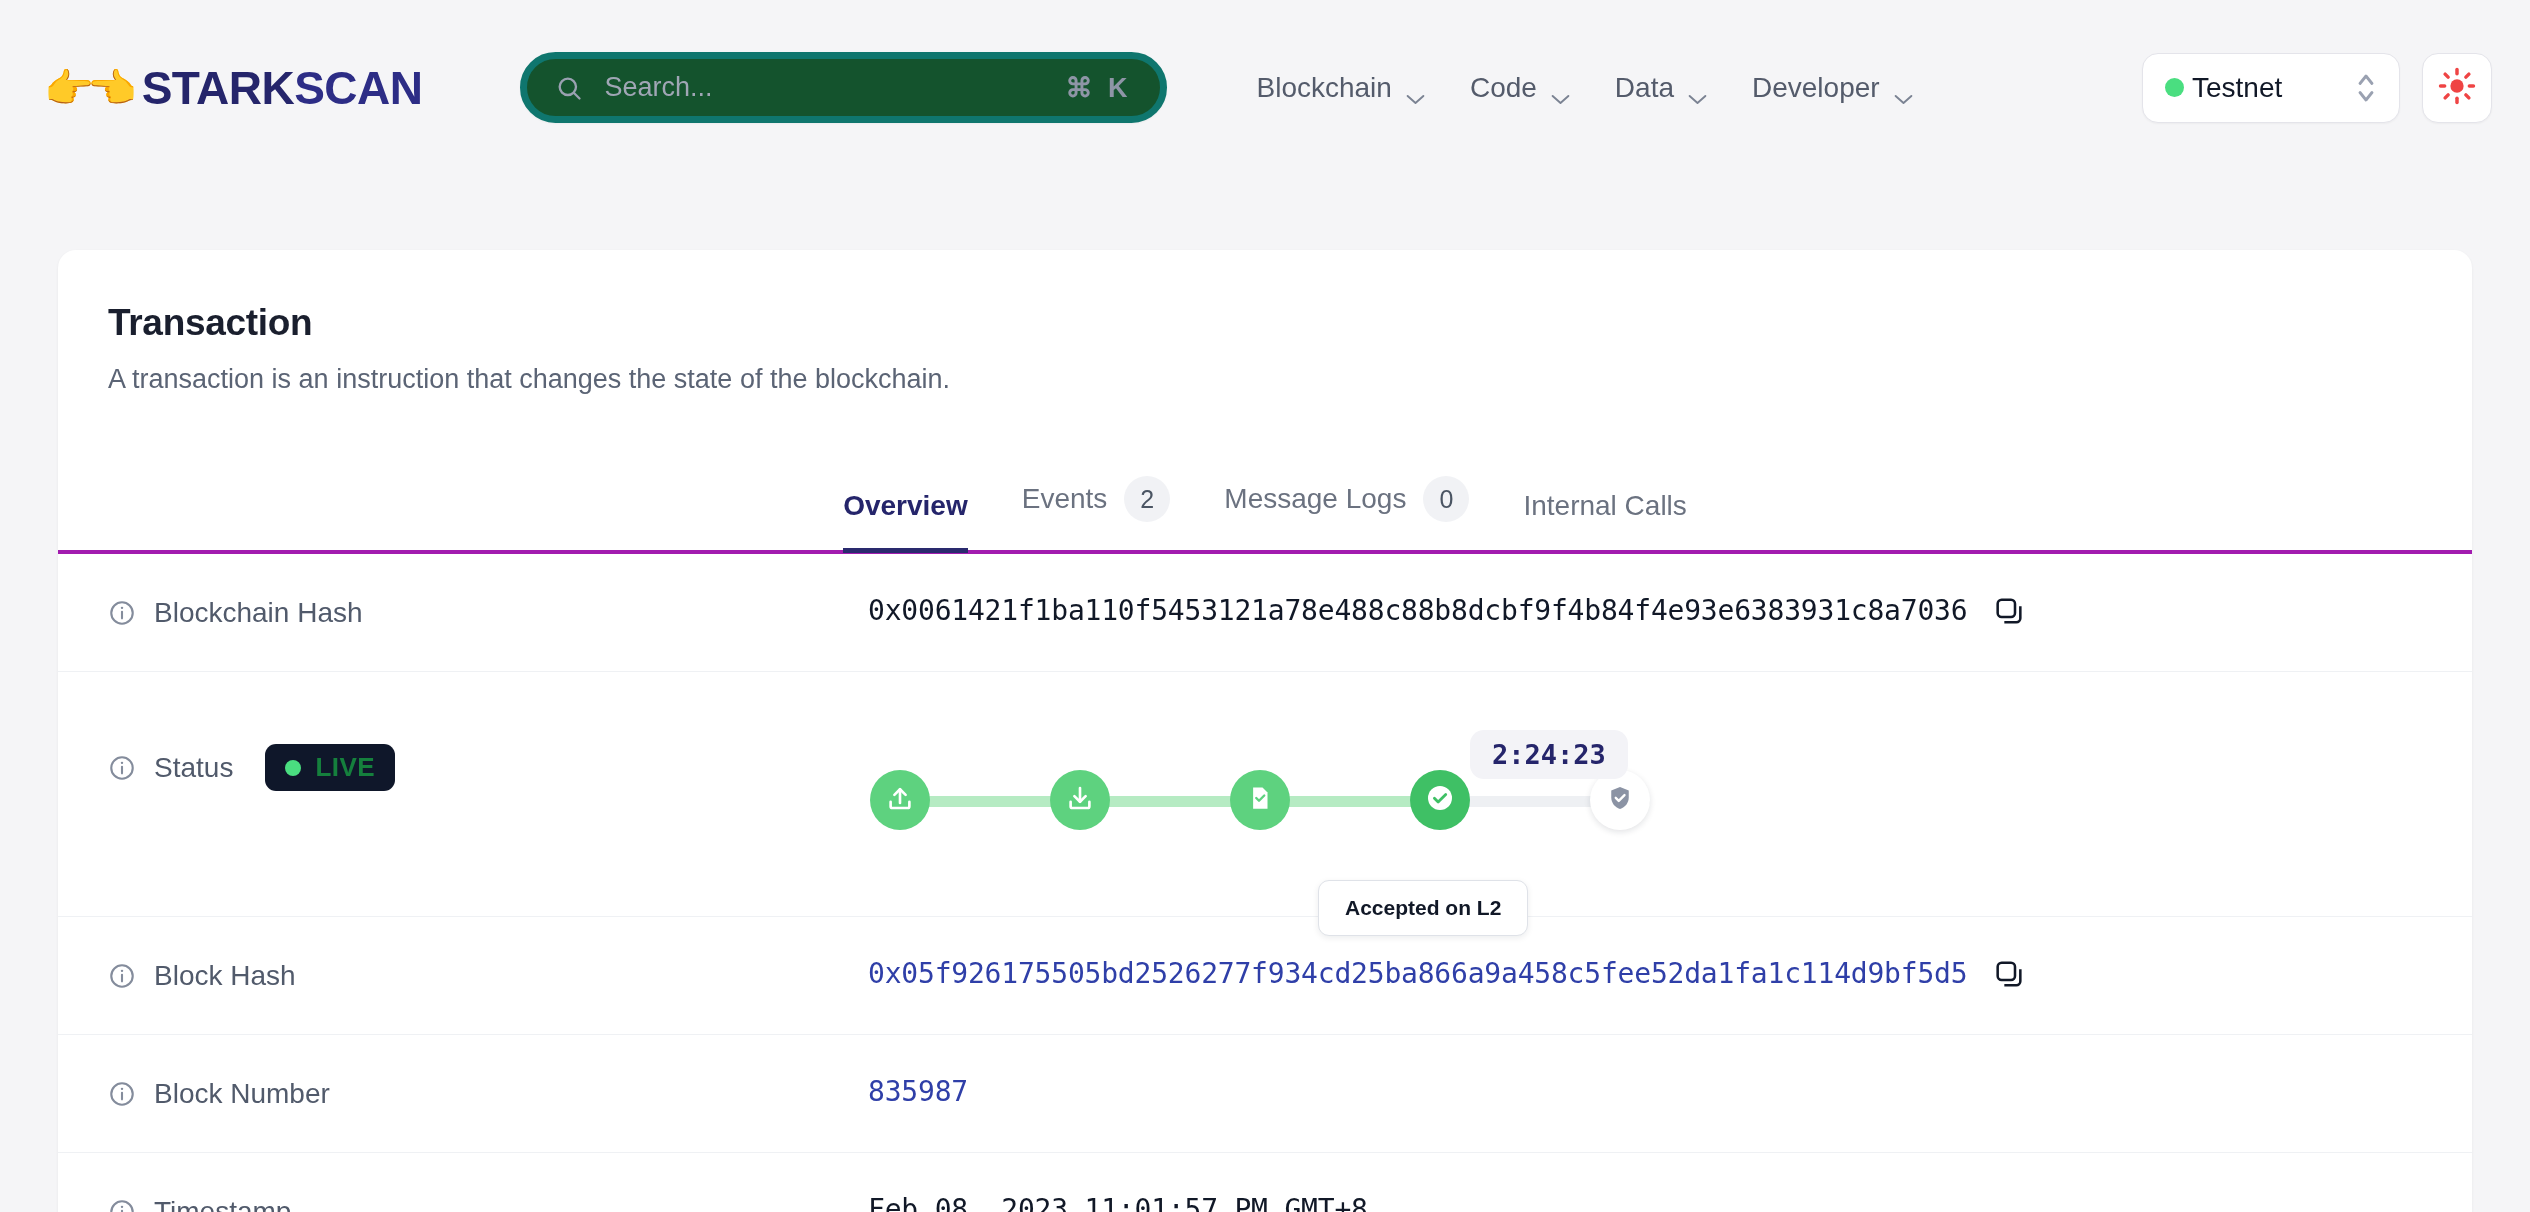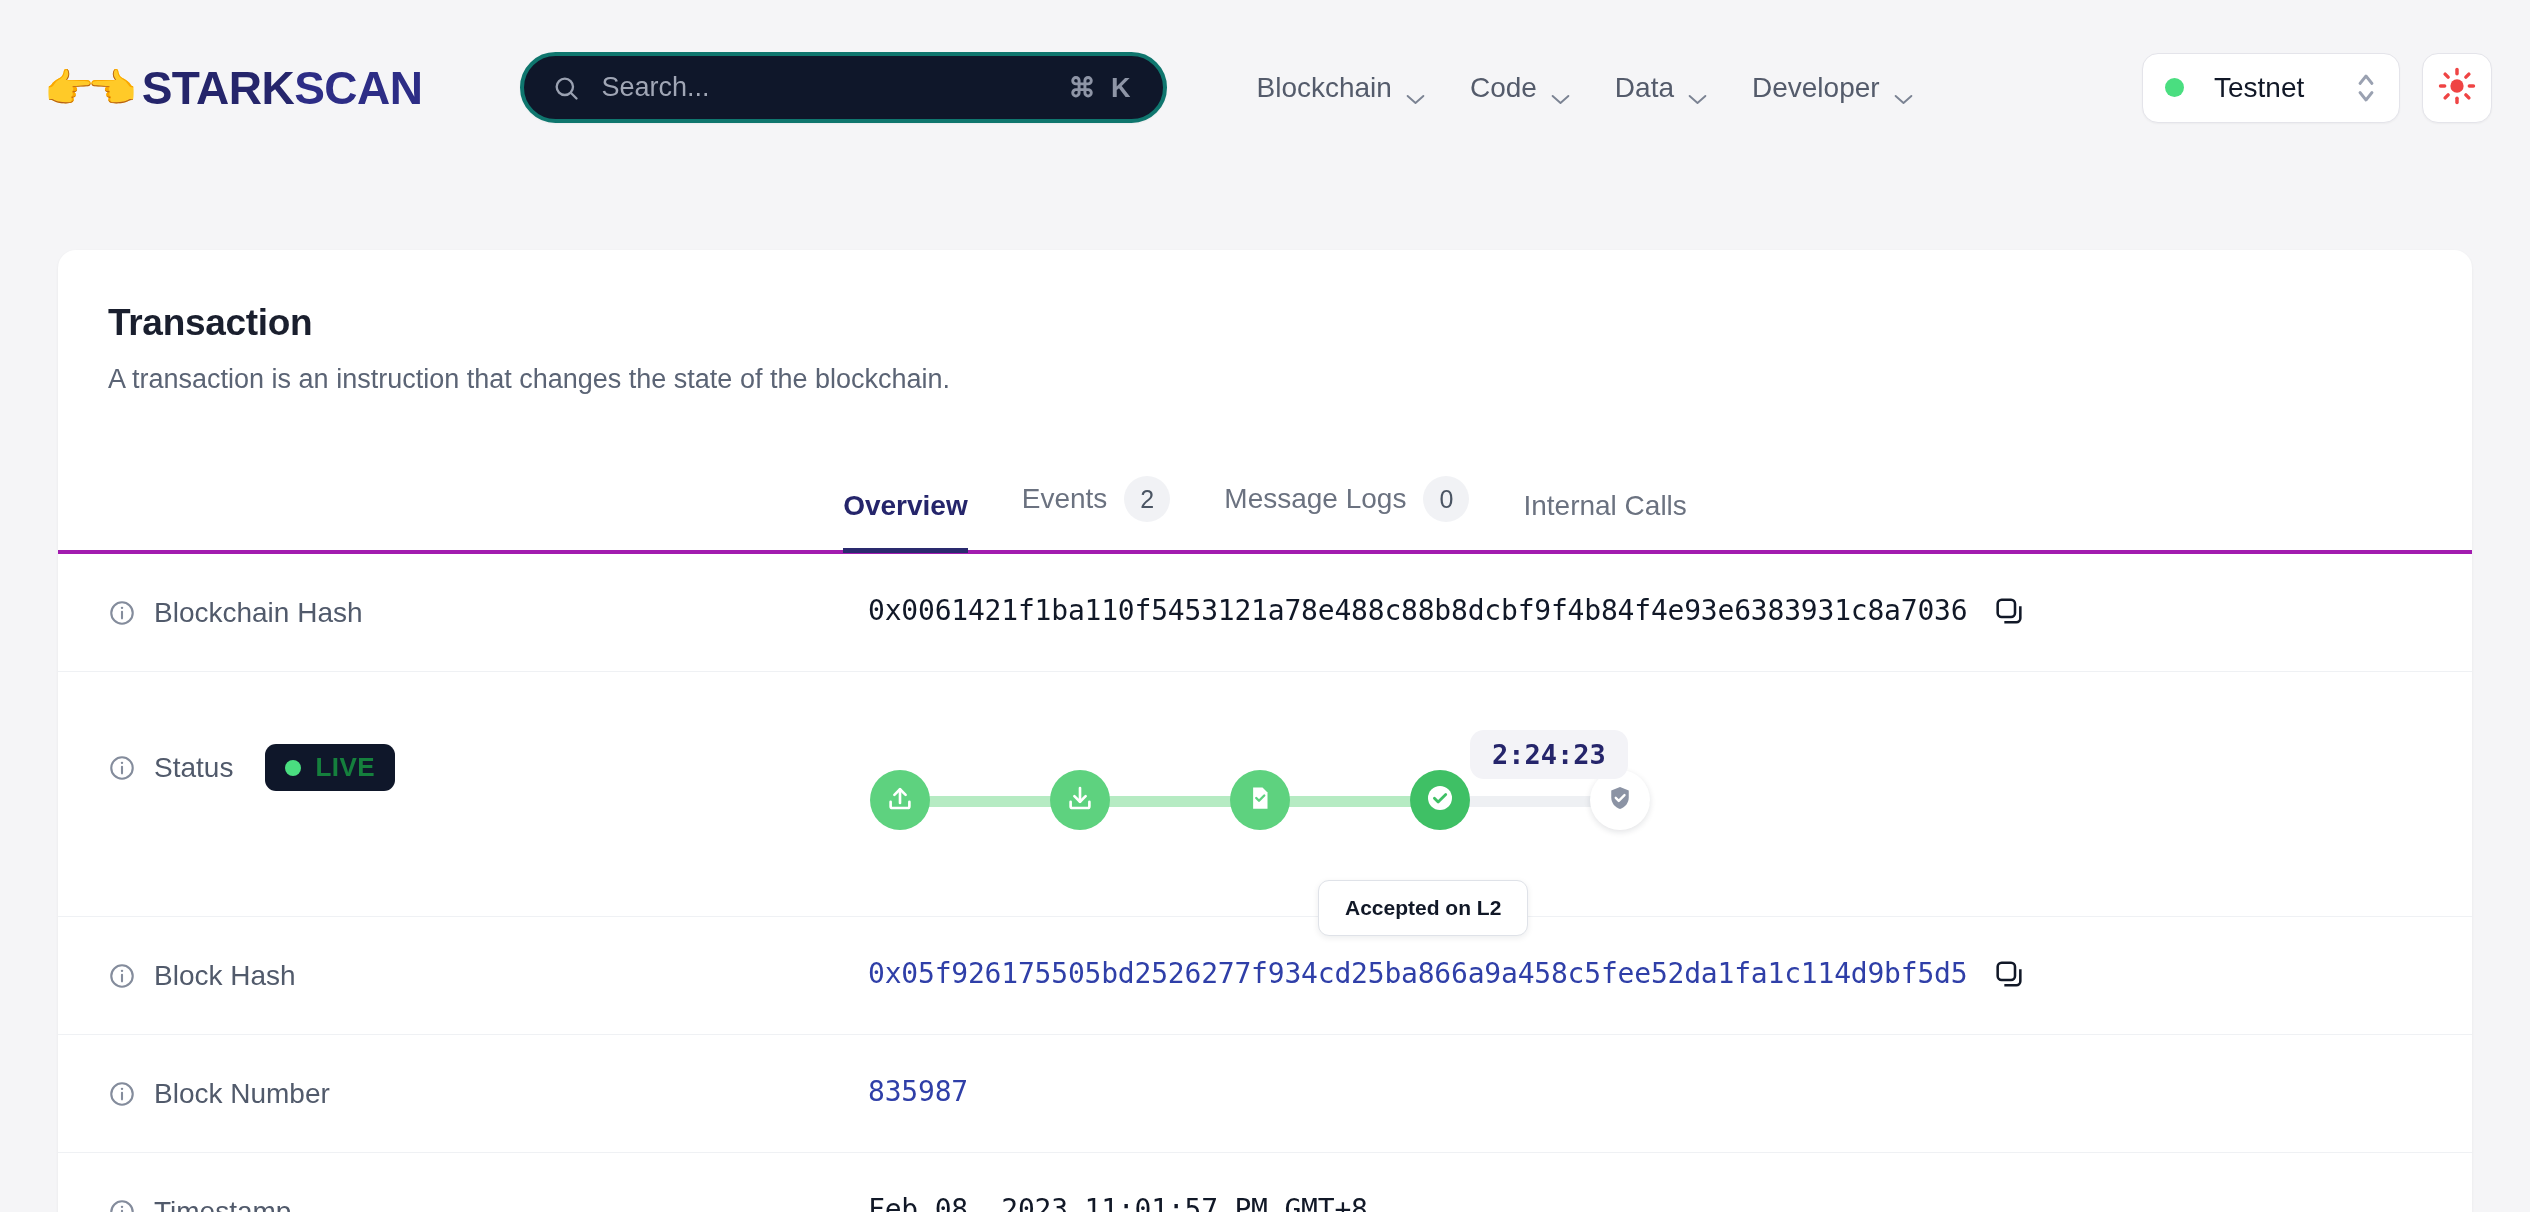--- a/index.html
+++ b/index.html
@@ -31,21 +31,21 @@
   .logo-emoji span:first-child{ transform:scaleX(1); }
   .logo-text{
     font-size:46px; font-weight:bold; letter-spacing:-0.5px;
     color:#25256b; white-space:nowrap;
   }
   .logo-text .scan{ color:#2d2d86; }
 
   .search-box{
     margin-left:97px;
     width:647px; height:71px;
-    background:#0f172a; border:4px solid #0f766e; border-radius:36px;
+    background:#14532d; border:7px solid #0f766e; border-radius:36px;
     display:flex; align-items:center; padding:0 28px;
     box-shadow:0 1px 2px rgba(17,17,26,.04);
   }
   .search-icon{ width:28px; height:28px; flex:0 0 auto; }
   .search-placeholder{
     margin-left:22px; font-size:27px; color:#a0a6b5; font-weight:500;
     flex:1;
   }
   .search-kbd{ font-size:27px; color:#8e95a6; font-weight:bold; letter-spacing:4px; }
 
@@ -65,21 +65,21 @@
     display:flex; align-items:center; gap:22px;
   }
   .network-select{
     width:258px; height:70px; background:#fff;
     border:1px solid #e4e4ea; border-radius:16px;
     display:flex; align-items:center; padding:0 22px;
     box-shadow:0 1px 2px rgba(17,17,26,.04);
     cursor:pointer;
   }
   .net-dot{ width:19px; height:19px; border-radius:50%; background:#4ade80; flex:0 0 auto; }
-  .net-label{ margin-left:30px; font-size:28px; color:#111827; font-weight:500; }
+  .net-label{ margin-left:8px; font-size:28px; color:#111827; font-weight:500; }
   .net-caret{ margin-left:auto; width:22px; height:36px; }
 
   .theme-btn{
     width:70px; height:70px; background:#fff; border:1px solid #e4e4ea;
     border-radius:16px; display:flex; align-items:center; justify-content:center;
     box-shadow:0 1px 2px rgba(17,17,26,.04); cursor:pointer;
   }
 
   
   .card{

